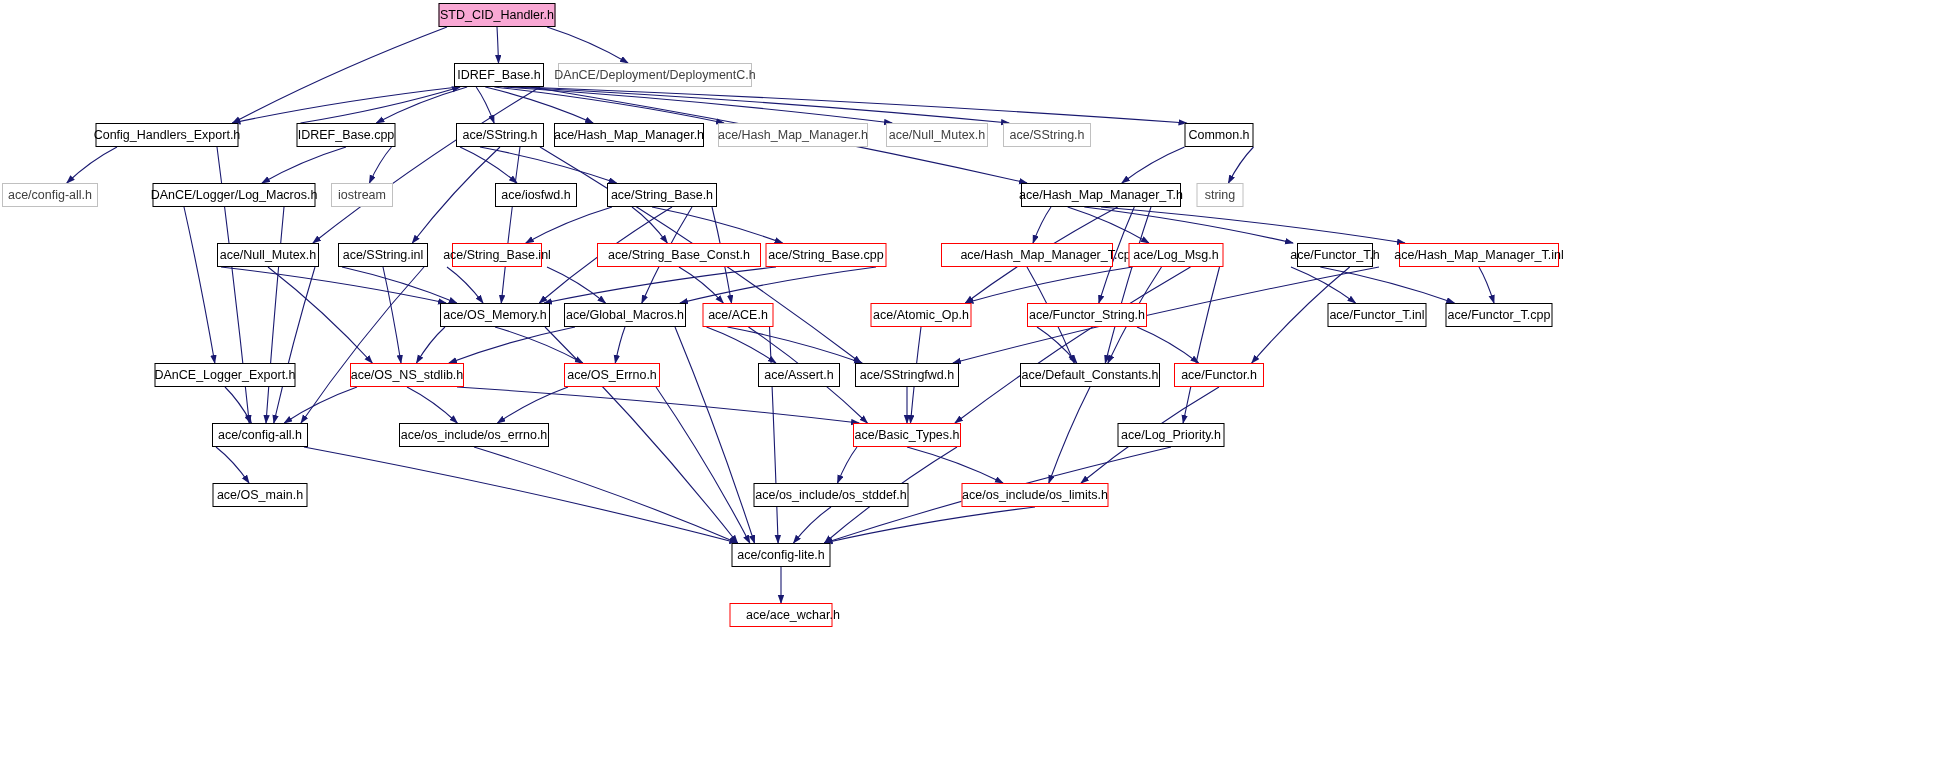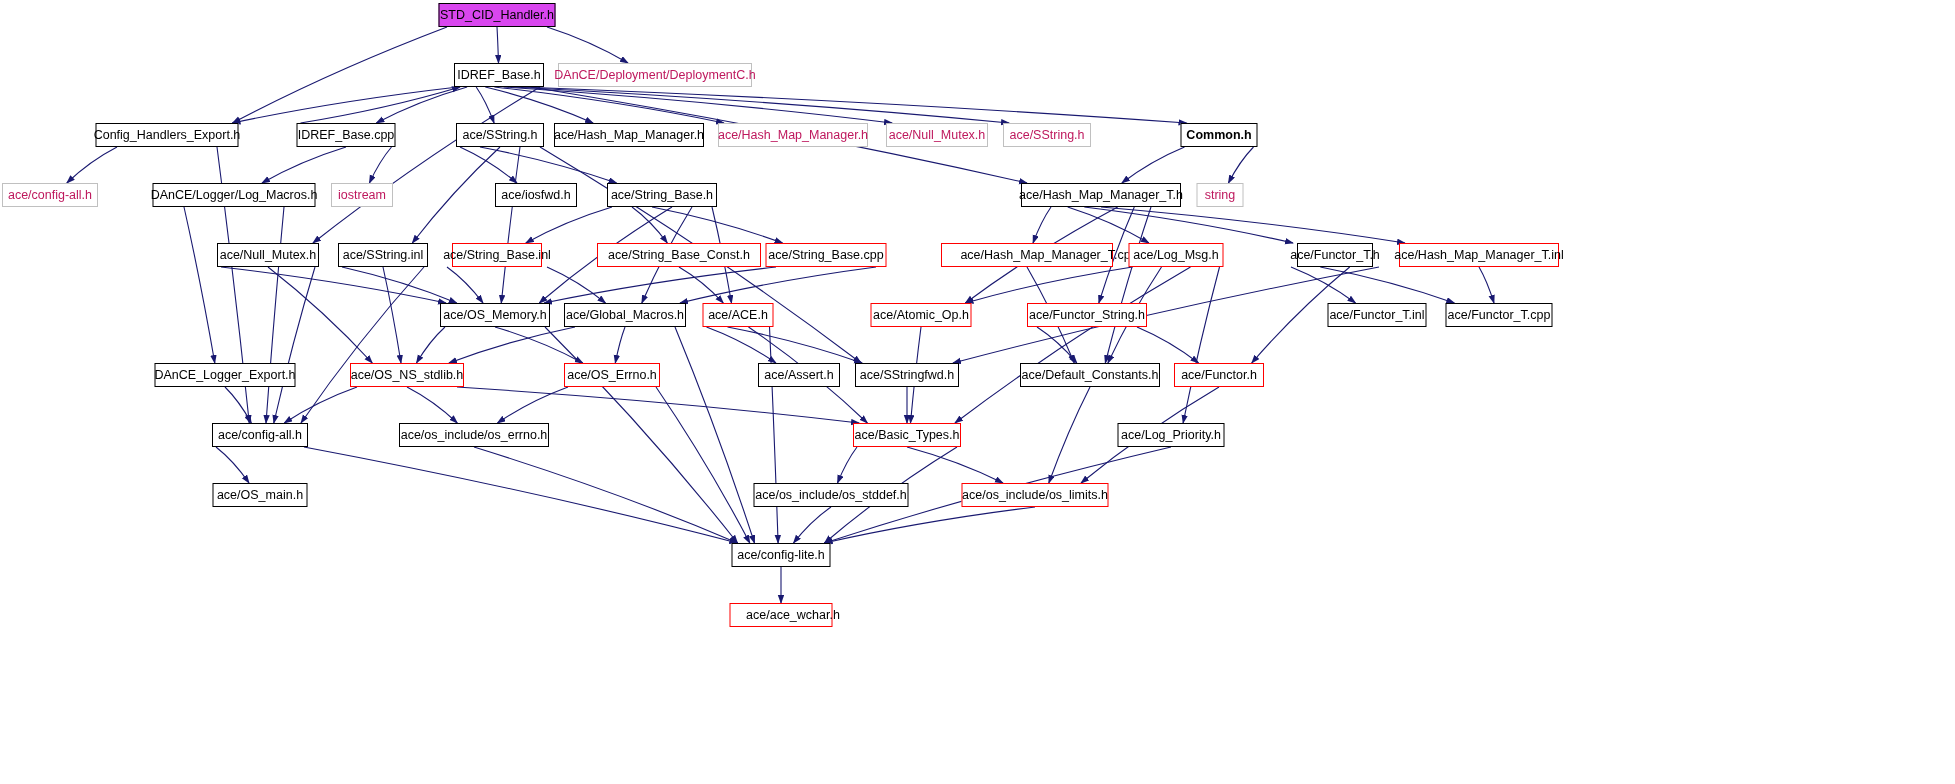--- a/index.html
+++ b/index.html
@@ -4,23 +4,23 @@
 <style>
   html,body{margin:0;padding:0;background:#ffffff;}
   #canvas{position:relative;width:1955px;height:784px;background:#ffffff;
           font-family:"Liberation Sans","DejaVu Sans",sans-serif;overflow:hidden;}
   #edges{position:absolute;left:0;top:0;width:1955px;height:784px;pointer-events:none;}
   .node{position:absolute;box-sizing:border-box;display:flex;align-items:center;
         justify-content:center;white-space:nowrap;background:#ffffff;
         font-size:12.5px;line-height:1;color:#000000;height:24px;
         transform:translate(-50%,-50%);}
   .node.black{border:1px solid #000000;}
-  .node.gray{border:1px solid #c0c0c0;color:#be185d;}
+  .node.gray{border:1px solid #c0c0c0;color:#404040;}
   .node.red{border:1px solid #ff0000;}
-  .node.root{border:1px solid #000000;background:#d946ef;}
+  .node.root{border:1px solid #000000;background:#f9a8d4;}
   .node span{display:block;padding:0 6px;}
 </style>
 </head>
 <body>
 
 <div id="canvas">
   <svg id="edges" viewBox="0 0 1955 784">
     <defs>
       <marker id="ah" markerWidth="9" markerHeight="9" refX="8" refY="3.2" orient="auto" markerUnits="userSpaceOnUse">
         <path d="M0,0 L9,3.2 L0,6.4 z" fill="#191970"></path>
@@ -146,21 +146,21 @@
       </div>
       <div class="node gray" style="left: 793px; top: 135px; width: 150px;">
         <span>ace/Hash_Map_Manager.h</span>
       </div>
       <div class="node gray" style="left: 937px; top: 135px; width: 102px;">
         <span>ace/Null_Mutex.h</span>
       </div>
       <div class="node gray" style="left: 1047px; top: 135px; width: 88px;">
         <span>ace/SString.h</span>
       </div>
-      <div class="node black" style="left: 1219px; top: 135px; width: 77px; font-weight: bold;">
+      <div class="node black" style="left: 1219px; top: 135px; width: 69px;">
         <span>Common.h</span>
       </div>
       <div class="node gray" style="left: 50px; top: 195px; width: 96px;">
         <span>ace/config-all.h</span>
       </div>
       <div class="node black" style="left: 234px; top: 195px; width: 163px;">
         <span>DAnCE/Logger/Log_Macros.h</span>
       </div>
       <div class="node gray" style="left: 362px; top: 195px; width: 62px;">
         <span>iostream</span>

